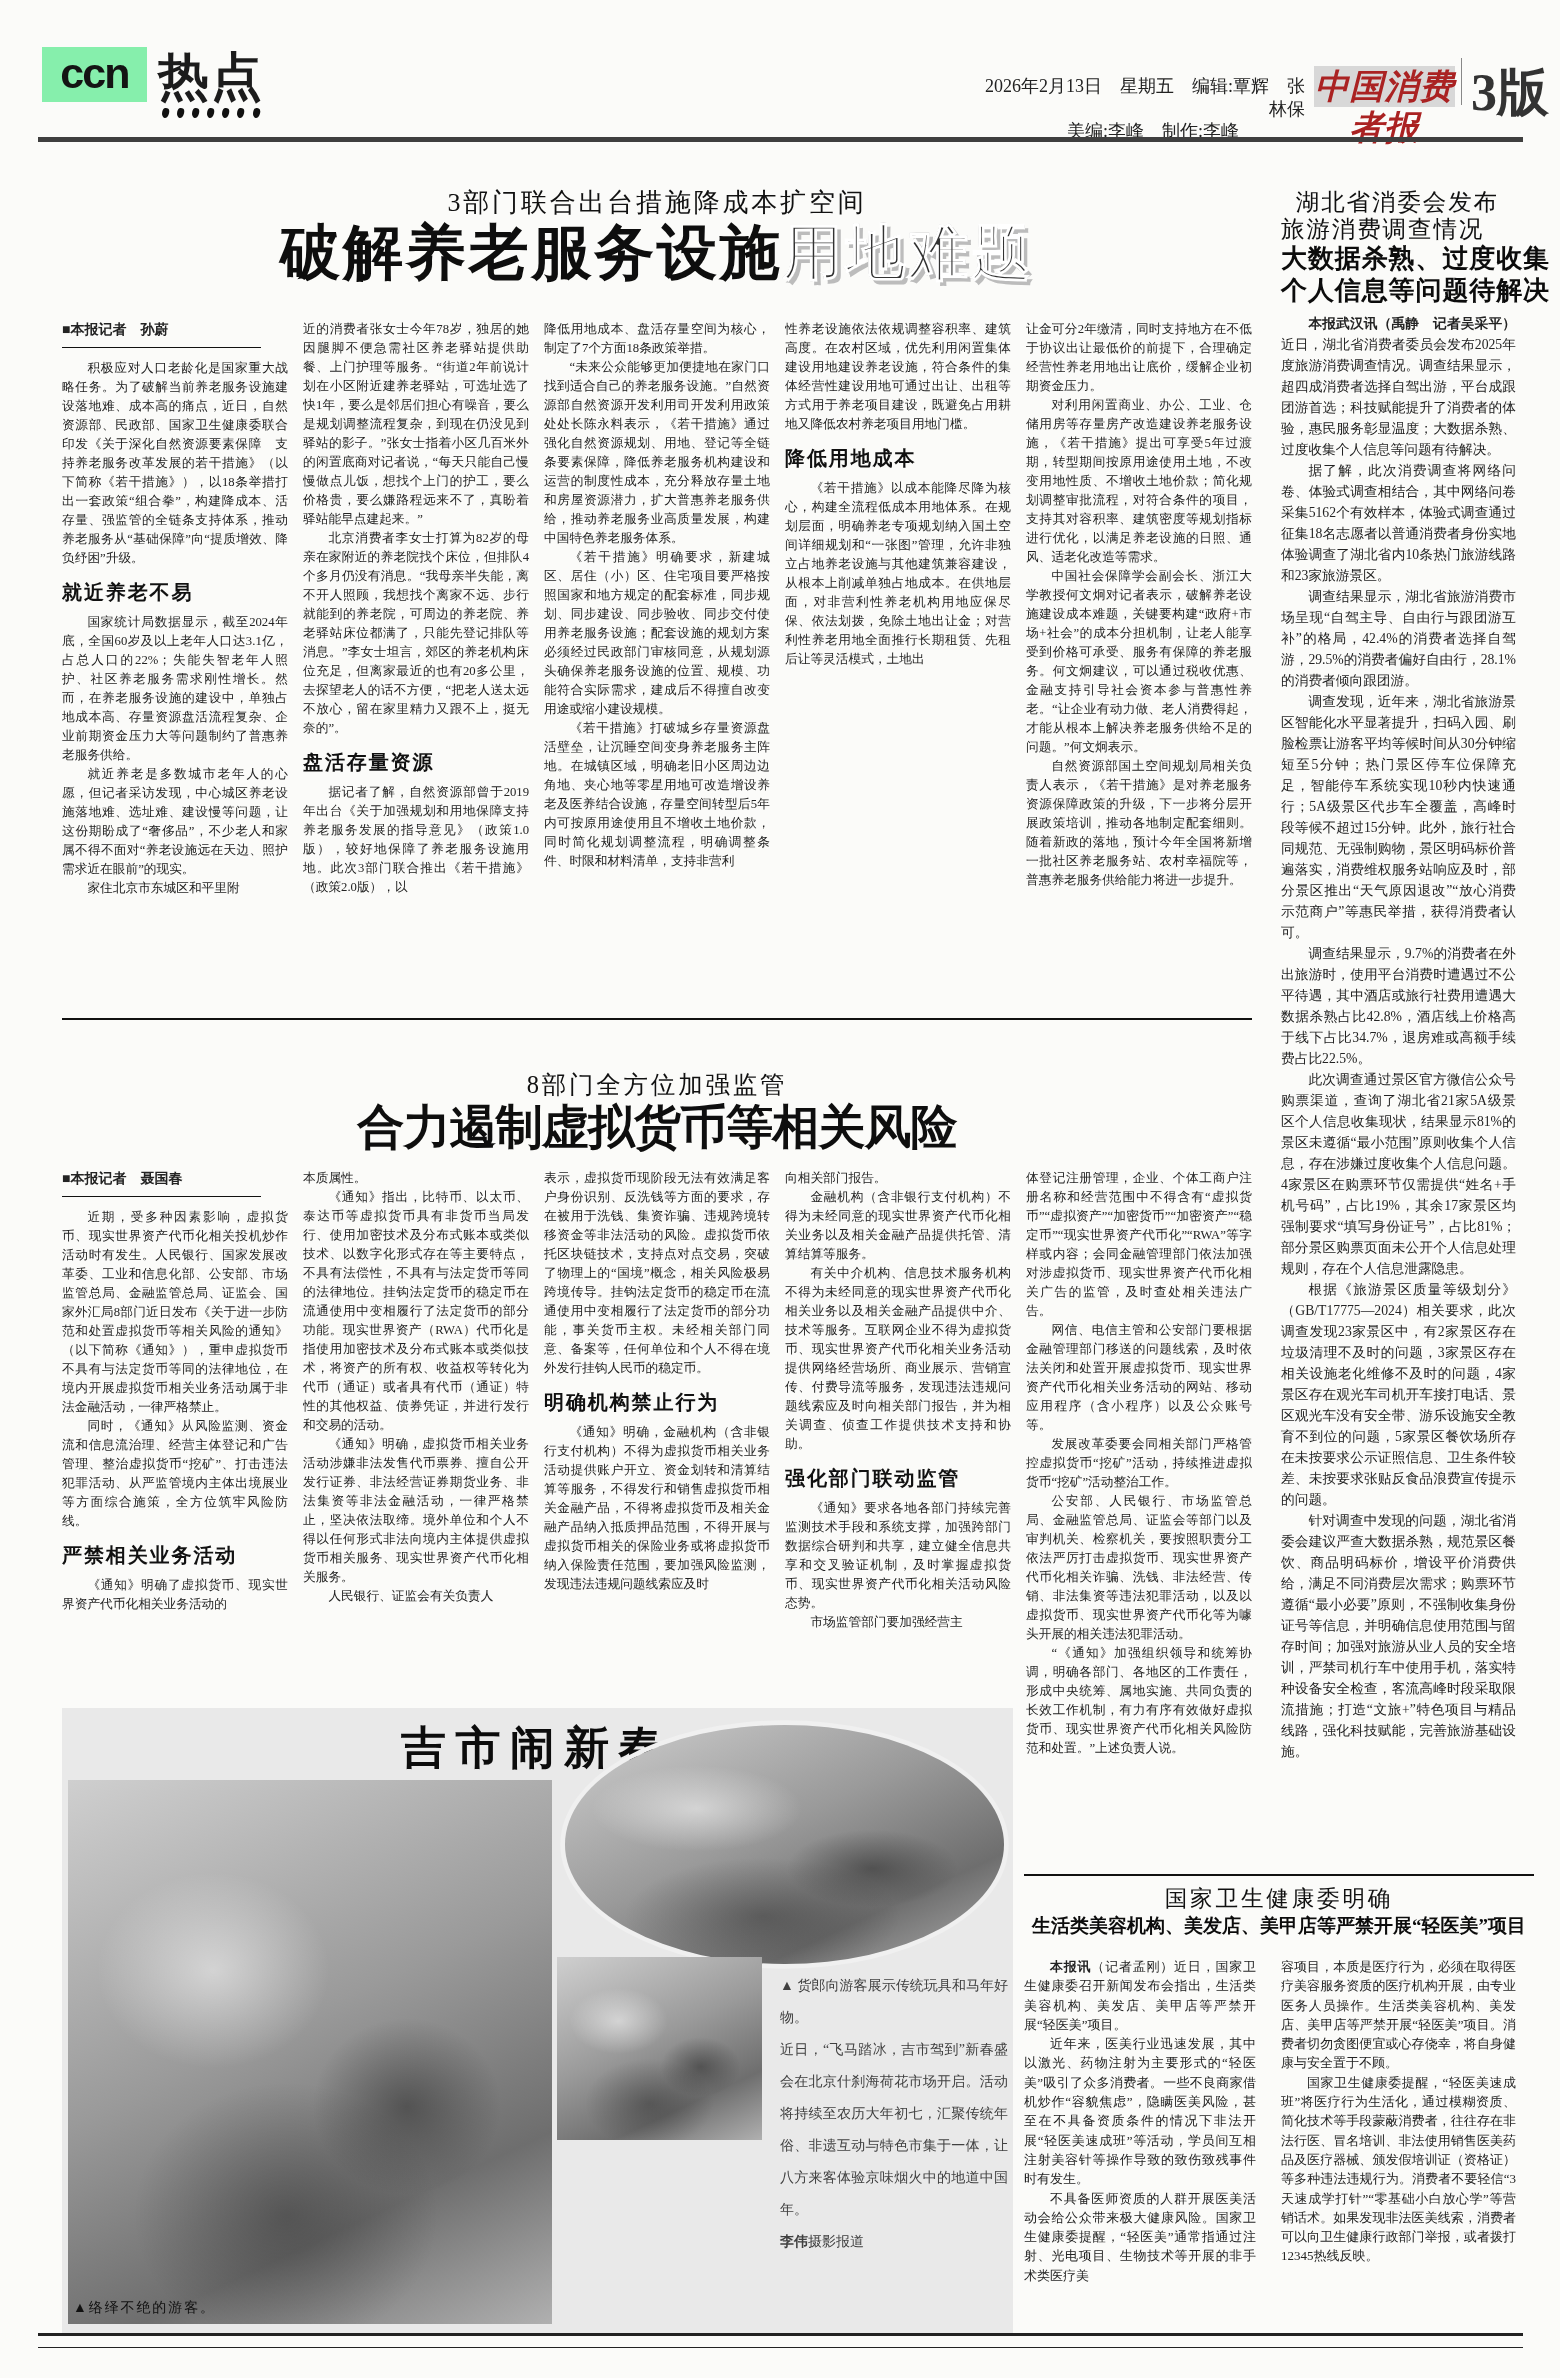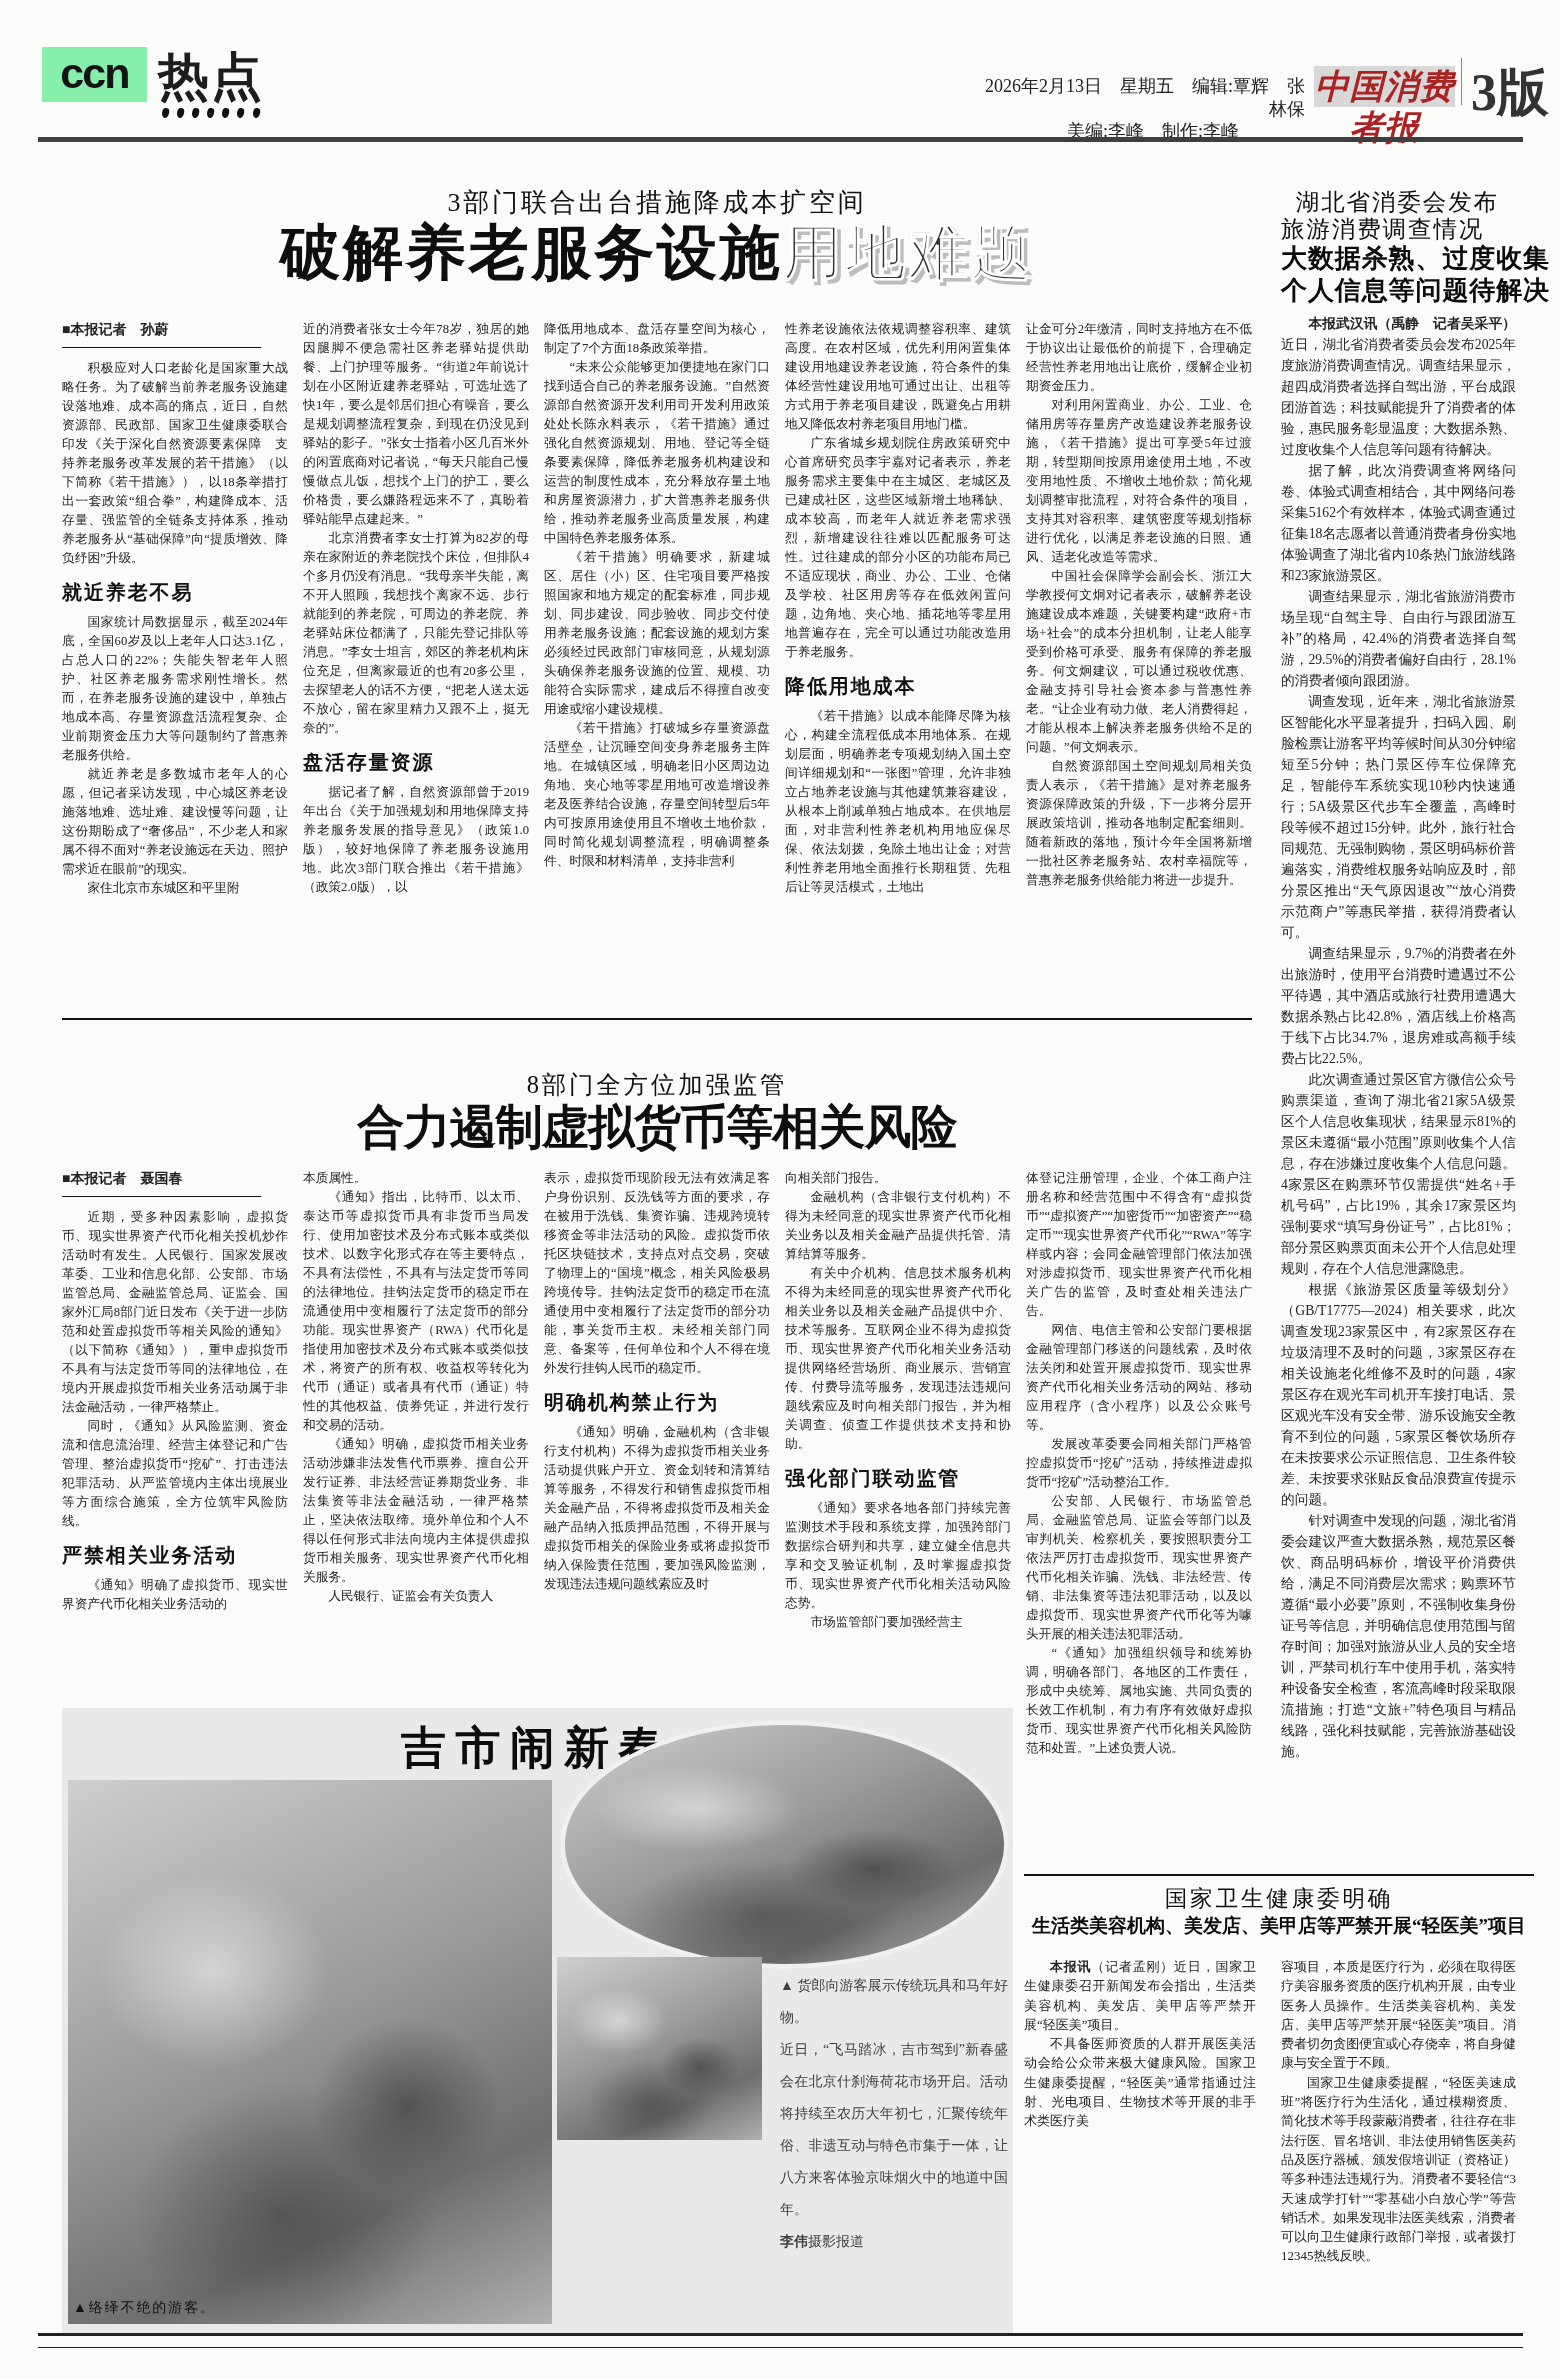--- a/index.html
+++ b/index.html
@@ -84,21 +84,20 @@
       <p>据记者了解，自然资源部曾于2019年出台《关于加强规划和用地保障支持养老服务发展的指导意见》（政策1.0版），较好地保障了养老服务设施用地。此次3部门联合推出《若干措施》（政策2.0版），以</p>
     </div>
   <div class="col" style="left:544px;top:320px;height:695px;">
       <p class="cont">降低用地成本、盘活存量空间为核心，制定了7个方面18条政策举措。</p>
       <p>“未来公众能够更加便捷地在家门口找到适合自己的养老服务设施。”自然资源部自然资源开发利用司开发利用政策处处长陈永料表示，《若干措施》通过强化自然资源规划、用地、登记等全链条要素保障，降低养老服务机构建设和运营的制度性成本，充分释放存量土地和房屋资源潜力，扩大普惠养老服务供给，推动养老服务业高质量发展，构建中国特色养老服务体系。</p>
       <p>《若干措施》明确要求，新建城区、居住（小）区、住宅项目要严格按照国家和地方规定的配套标准，同步规划、同步建设、同步验收、同步交付使用养老服务设施；配套设施的规划方案必须经过民政部门审核同意，从规划源头确保养老服务设施的位置、规模、功能符合实际需求，建成后不得擅自改变用途或缩小建设规模。</p>
       <p>《若干措施》打破城乡存量资源盘活壁垒，让沉睡空间变身养老服务主阵地。在城镇区域，明确老旧小区周边边角地、夹心地等零星用地可改造增设养老及医养结合设施，存量空间转型后5年内可按原用途使用且不增收土地价款，同时简化规划调整流程，明确调整条件、时限和材料清单，支持非营利</p>
     </div>
   <div class="col" style="left:785px;top:320px;height:695px;">
       <p class="cont">性养老设施依法依规调整容积率、建筑高度。在农村区域，优先利用闲置集体建设用地建设养老设施，符合条件的集体经营性建设用地可通过出让、出租等方式用于养老项目建设，既避免占用耕地又降低农村养老项目用地门槛。</p>
-      <p>广东省城乡规划院住房政策研究中心首席研究员李宇嘉对记者表示，养老服务需求主要集中在主城区、老城区及已建成社区，这些区域新增土地稀缺、成本较高，而老年人就近养老需求强烈，新增建设往往难以匹配服务可达性。过往建成的部分小区的功能布局已不适应现状，商业、办公、工业、仓储及学校、社区用房等存在低效闲置问题，边角地、夹心地、插花地等零星用地普遍存在，完全可以通过功能改造用于养老服务。</p>
       <h3>降低用地成本</h3>
       <p>《若干措施》以成本能降尽降为核心，构建全流程低成本用地体系。在规划层面，明确养老专项规划纳入国土空间详细规划和“一张图”管理，允许非独立占地养老设施与其他建筑兼容建设，从根本上削减单独占地成本。在供地层面，对非营利性养老机构用地应保尽保、依法划拨，免除土地出让金；对营利性养老用地全面推行长期租赁、先租后让等灵活模式，土地出</p>
     </div>
   <div class="col" style="left:1026px;top:320px;height:695px;">
       <p class="cont">让金可分2年缴清，同时支持地方在不低于协议出让最低价的前提下，合理确定经营性养老用地出让底价，缓解企业初期资金压力。</p>
       <p>对利用闲置商业、办公、工业、仓储用房等存量房产改造建设养老服务设施，《若干措施》提出可享受5年过渡期，转型期间按原用途使用土地，不改变用地性质、不增收土地价款；简化规划调整审批流程，对符合条件的项目，支持其对容积率、建筑密度等规划指标进行优化，以满足养老设施的日照、通风、适老化改造等需求。</p>
       <p>中国社会保障学会副会长、浙江大学教授何文炯对记者表示，破解养老设施建设成本难题，关键要构建“政府+市场+社会”的成本分担机制，让老人能享受到价格可承受、服务有保障的养老服务。何文炯建议，可以通过税收优惠、金融支持引导社会资本参与普惠性养老。“让企业有动力做、老人消费得起，才能从根本上解决养老服务供给不足的问题。”何文炯表示。</p>
       <p>自然资源部国土空间规划局相关负责人表示，《若干措施》是对养老服务资源保障政策的升级，下一步将分层开展政策培训，推动各地制定配套细则。随着新政的落地，预计今年全国将新增一批社区养老服务站、农村幸福院等，普惠养老服务供给能力将进一步提升。</p>
     </div>
   <div class="abs" style="left:62px;top:1018px;width:1190px;height:1.9px;background:#111;"></div>
@@ -164,20 +163,21 @@
       <p>近日，“飞马踏冰，吉市驾到”新春盛会在北京什刹海荷花市场开启。活动将持续至农历大年初七，汇聚传统年俗、非遗互动与特色市集于一体，让八方来客体验京味烟火中的地道中国年。</p>
       <p class="credit"><b>李伟</b>摄影报道</p>
     </div>
   <div class="abs" style="left:73px;top:2299px;font-size:14px;letter-spacing:1.9px;color:#111;">▲络绎不绝的游客。</div>
 
   <div class="abs" style="left:1024px;top:1874px;width:510px;height:1.9px;background:#111;"></div>
   <div class="abs kicker center" style="left:1024px;top:1883px;width:510px;font-size:22.6px;">国家卫生健康委明确</div>
   <div class="abs beauty-head center" style="left:1024px;top:1913px;width:510px;">生活类美容机构、美发店、美甲店等严禁开展“轻医美”项目</div>
   <div class="col" style="left:1024px;top:1957px;width:232px;height:371px;font-size:13px;line-height:19.3px;">
       <p><b>本报讯</b>（记者孟刚）近日，国家卫生健康委召开新闻发布会指出，生活类美容机构、美发店、美甲店等严禁开展“轻医美”项目。</p>
+      <p>近年来，医美行业迅速发展，其中以激光、药物注射为主要形式的“轻医美”吸引了众多消费者。一些不良商家借机炒作“容貌焦虑”，隐瞒医美风险，甚至在不具备资质条件的情况下非法开展“轻医美速成班”等活动，学员间互相注射美容针等操作导致的致伤致残事件时有发生。</p>
       <p>不具备医师资质的人群开展医美活动会给公众带来极大健康风险。国家卫生健康委提醒，“轻医美”通常指通过注射、光电项目、生物技术等开展的非手术类医疗美</p>
     </div>
   <div class="col" style="left:1281px;top:1957px;width:235px;height:371px;font-size:13px;line-height:19.3px;">
       <p class="cont">容项目，本质是医疗行为，必须在取得医疗美容服务资质的医疗机构开展，由专业医务人员操作。生活类美容机构、美发店、美甲店等严禁开展“轻医美”项目。消费者切勿贪图便宜或心存侥幸，将自身健康与安全置于不顾。</p>
       <p>国家卫生健康委提醒，“轻医美速成班”将医疗行为生活化，通过模糊资质、简化技术等手段蒙蔽消费者，往往存在非法行医、冒名培训、非法使用销售医美药品及医疗器械、颁发假培训证（资格证）等多种违法违规行为。消费者不要轻信“3天速成学打针”“零基础小白放心学”等营销话术。如果发现非法医美线索，消费者可以向卫生健康行政部门举报，或者拨打12345热线反映。</p>
     </div>
 
   <div class="abs" style="left:38px;top:2333px;width:1485px;height:2.8px;background:#222;"></div>
   <div class="abs" style="left:38px;top:2347px;width:1485px;height:0.9px;background:#222;"></div>
 

